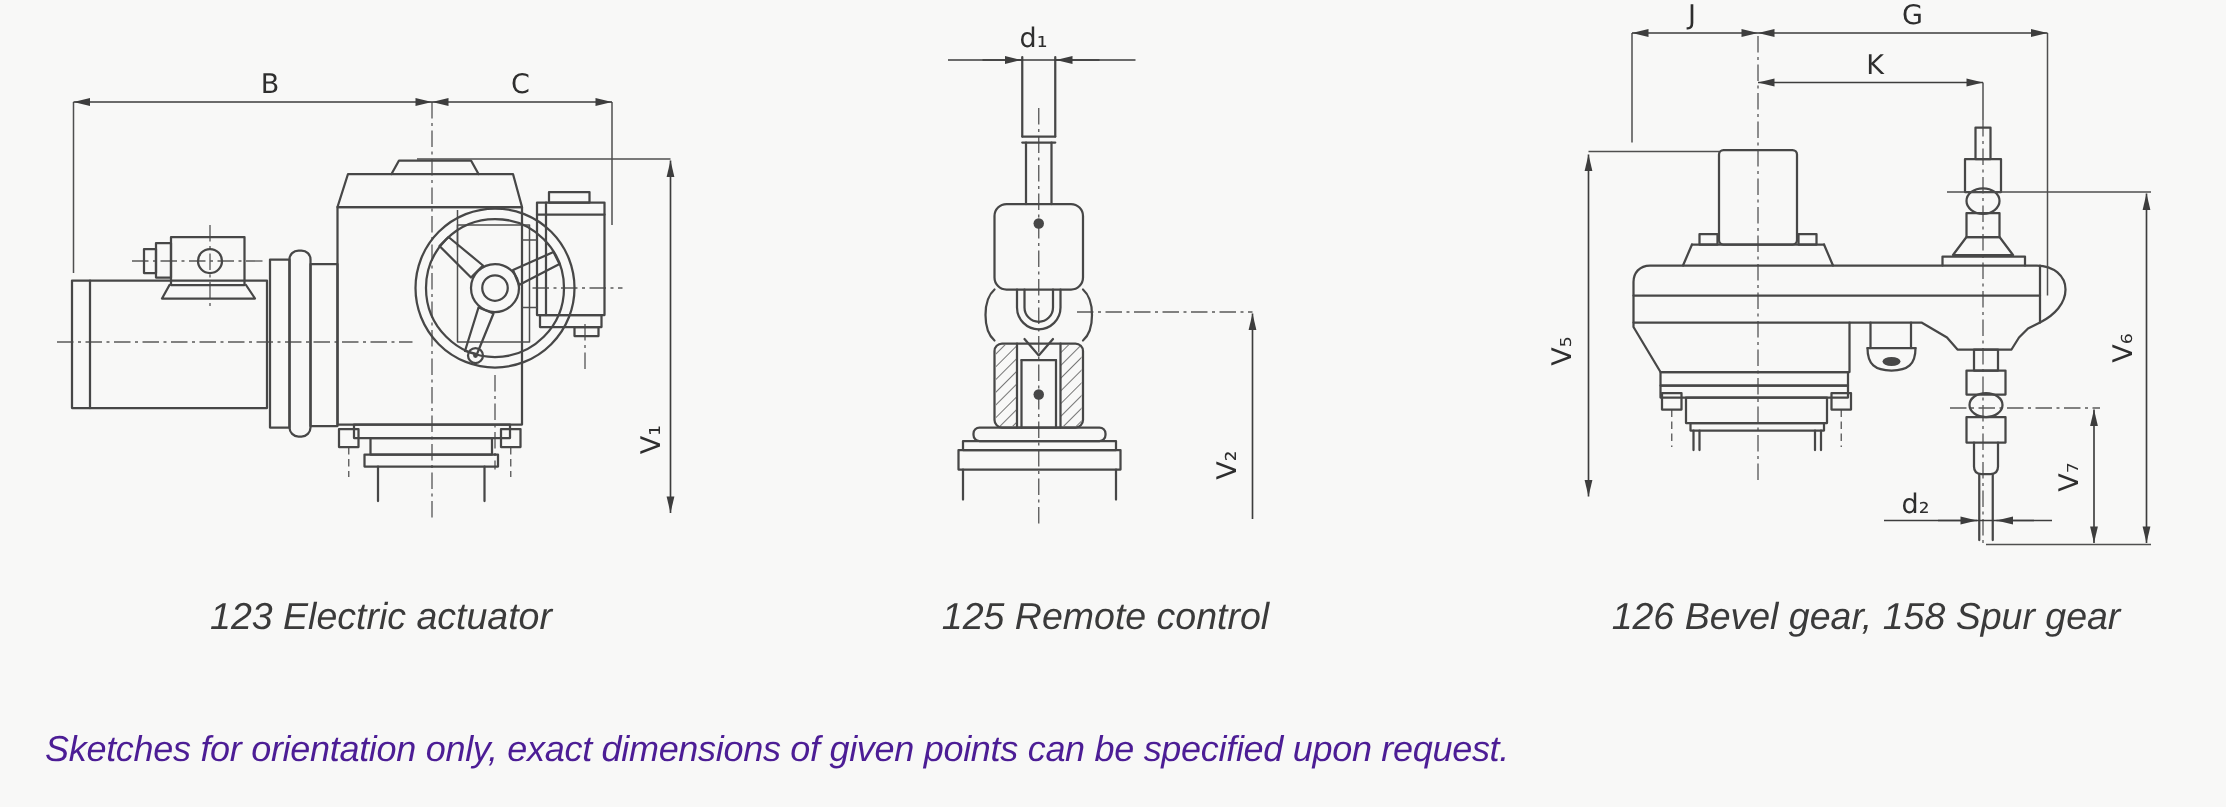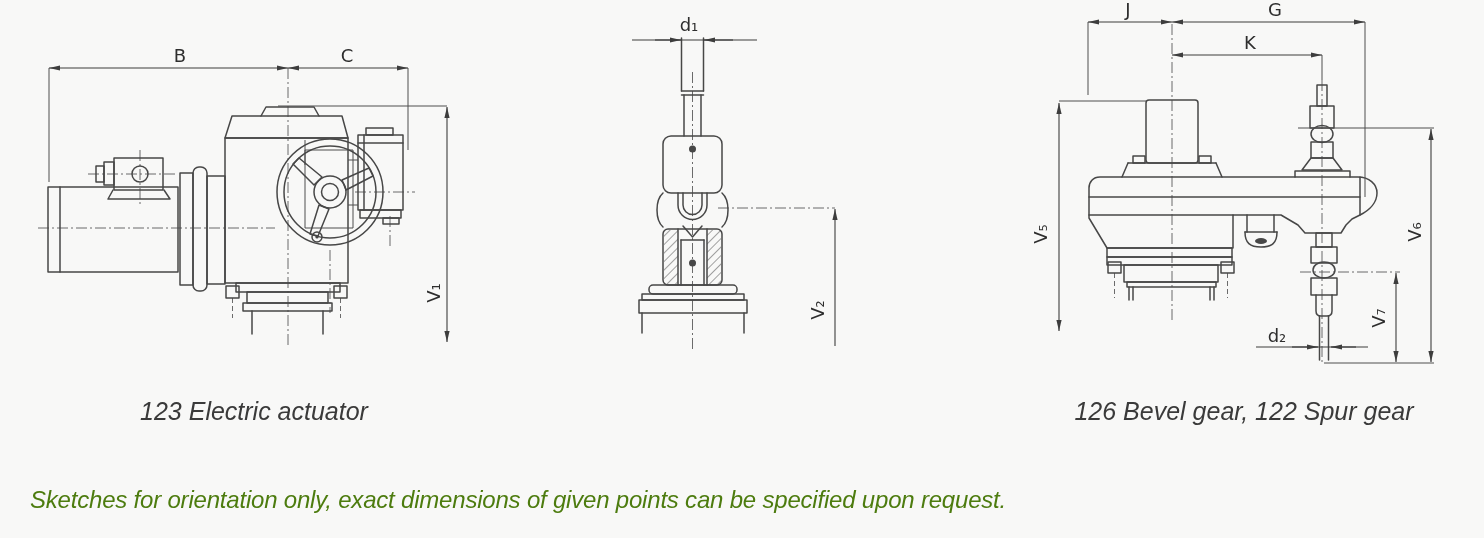--- a/index.html
+++ b/index.html
@@ -10,21 +10,21 @@
   .ol *{fill:none;stroke:#474747;stroke-width:1.5;stroke-linejoin:round;stroke-linecap:round;}
   .thin *{fill:none;stroke:#4f4f4f;stroke-width:1;stroke-linejoin:round;stroke-linecap:butt;}
   .cl *{fill:none;stroke:#5a5a5a;stroke-width:.9;stroke-dasharray:11 3 2 3;stroke-linecap:butt;}
   .cl2 *{fill:none;stroke:#5a5a5a;stroke-width:.9;stroke-dasharray:5 3;stroke-linecap:butt;}
   .dim *{fill:none;stroke:#3d3d3d;stroke-width:1.1;stroke-linecap:butt;}
   .fillDark{fill:#474747;stroke:none;}
   text.dimlbl{font-family:"DejaVu Sans",sans-serif;font-size:18px;fill:#2e2e2e;text-anchor:middle;}
   .caption{position:absolute;transform:translateX(-50%);white-space:nowrap;
            font:italic 25px "Liberation Sans",sans-serif;color:#3a3a3a;}
   .footnote{position:absolute;left:30px;top:486px;white-space:nowrap;
-           font:italic 24px "Liberation Sans",sans-serif;color:#4d7c0f;letter-spacing:-.2px;}
+           font:italic 24px "Liberation Sans",sans-serif;color:#4c1d95;letter-spacing:-.2px;}
 </style>
 </head>
 <body>
 
 <div class="stage">
 
 <svg width="1484" height="460" viewBox="0 0 1484 460">
   <defs>
     <marker id="arw" viewBox="-12 -4 13 8" refX="0" refY="0" markerWidth="13" markerHeight="8" markerUnits="userSpaceOnUse" orient="auto-start-reverse">
       <path d="M0,0 L-11,2.6 L-11,-2.6 Z" fill="#3d3d3d"></path>
@@ -244,17 +244,18 @@
     <text class="dimlbl" x="1275" y="16">G</text>
     <text class="dimlbl" x="1250" y="49">K</text>
     <text class="dimlbl" x="1047" y="234" transform="rotate(-90 1047 234)">V₅</text>
     <text class="dimlbl" x="1421" y="232" transform="rotate(-90 1421 232)">V₆</text>
     <text class="dimlbl" x="1385" y="318" transform="rotate(-90 1385 318)">V₇</text>
     <text class="dimlbl" x="1277" y="342">d₂</text>
   </g>
 </svg>
 
 <div class="caption" style="left:254px;top:397px">123 Electric actuator</div>
-<div class="caption" style="left:1244px;top:397px">126 Bevel gear, 122 Spur gear</div>
+<div class="caption" style="left:737px;top:397px">125 Remote control</div>
+<div class="caption" style="left:1244px;top:397px">126 Bevel gear, 158 Spur gear</div>
 
 <div class="footnote">Sketches for orientation only, exact dimensions of given points can be specified upon request.</div>
 
 </div>
 
 </body></html>

